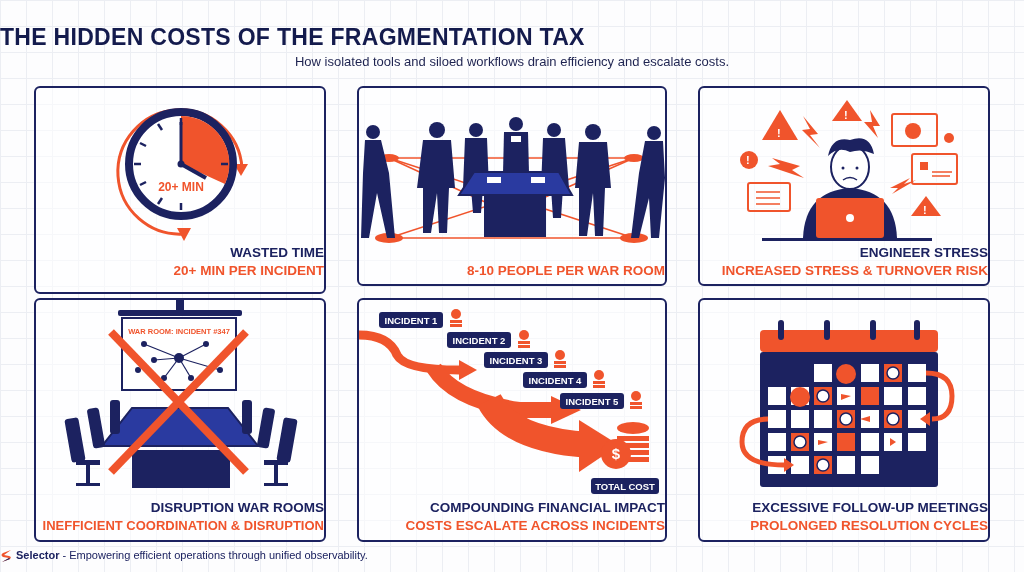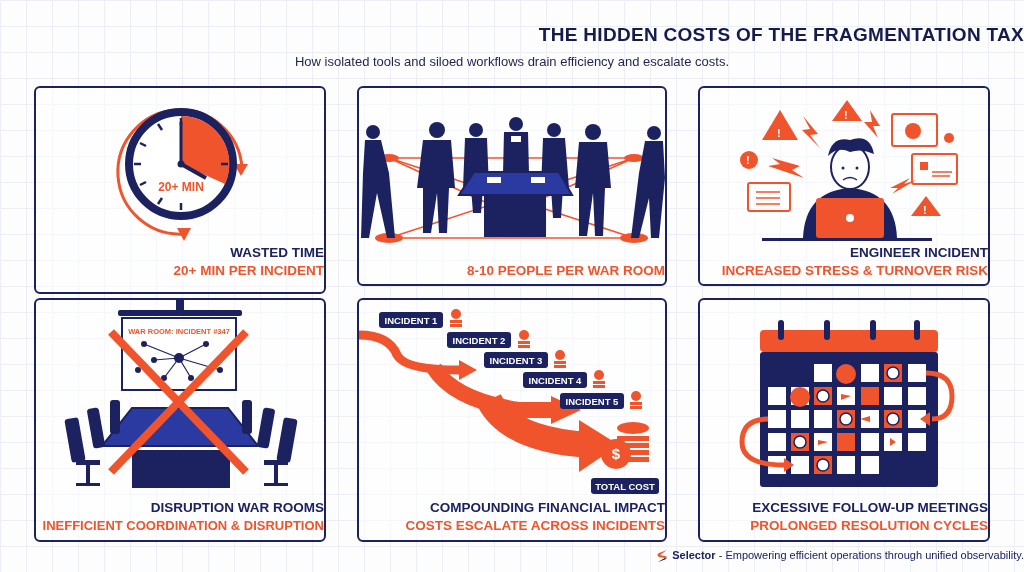--- a/index.html
+++ b/index.html
@@ -1,25 +1,25 @@
 <!DOCTYPE html>
 <html><head>
 <meta charset="utf-8">
 <style>
 *{box-sizing:border-box;margin:0;padding:0}
 body{width:1024px;height:572px;overflow:hidden;background:#fdfdfe;font-family:"Liberation Sans",sans-serif;position:relative;
 background-image:linear-gradient(#eceef3 1px,transparent 1px),linear-gradient(90deg,#eceef3 1px,transparent 1px);background-size:26px 26px}
-.title{position:absolute;top:24px;left:0;width:1024px;text-align:right;font-size:19px;font-weight:bold;color:#141b4d;letter-spacing:0.3px}
+.title{position:absolute;top:24px;left:0;width:1024px;text-align:left;font-size:23px;font-weight:bold;color:#141b4d;letter-spacing:0.3px}
 .subtitle{position:absolute;top:54px;left:0;width:1024px;text-align:center;font-size:13px;color:#1e2350}
 .card{position:absolute;border:2px solid #1c2260;border-radius:6px;background:rgba(255,255,255,0.55);overflow:hidden}
 .card .cap{position:absolute;left:0;width:100%;text-align:right;font-weight:bold}
 .cap.h{color:#1c2260;font-size:13.5px}
 .cap.s{color:#f0542c;font-size:13.5px}
 svg{position:absolute;left:0;top:0}
-.footer{position:absolute;top:549px;left:0;width:1024px;text-align:right;font-size:11px;color:#1c2260}
+.footer{position:absolute;top:549px;left:0;width:1024px;text-align:left;font-size:11px;color:#1c2260}
 .footer b{font-weight:bold}
 .logo{display:inline-block;vertical-align:middle;margin-right:4px}
 </style>
 </head>
 <body>
 
 <div class="title">THE HIDDEN COSTS OF THE FRAGMENTATION TAX</div>
 <div class="subtitle">How isolated tools and siloed workflows drain efficiency and escalate costs.</div>
 
 <div class="card" style="left:34px;top:86px;width:292px;height:208px">
@@ -124,21 +124,21 @@
     <path d="M103 150 Q105 103 150 100 Q195 103 197 150 Z" fill="#1c2260"></path>
     <ellipse cx="150" cy="79" rx="19" ry="22" fill="#fff" stroke="#1c2260" stroke-width="2"></ellipse>
     <path d="M128 68 Q132 48 150 52 Q170 45 174 66 Q162 60 150 64 Q138 58 128 68 Z" fill="#1c2260"></path>
     <path d="M143 92 Q150 87 157 92" fill="none" stroke="#1c2260" stroke-width="1.5"></path>
     <circle cx="143" cy="80" r="1.5" fill="#1c2260"></circle>
       <circle cx="157" cy="80" r="1.5" fill="#1c2260"></circle>
     <rect x="116" y="110" width="68" height="40" rx="3" fill="#f0542c"></rect>
     <circle cx="150" cy="130" r="4" fill="#fff"></circle>
     <rect x="62" y="150" width="170" height="3" fill="#1c2260"></rect>
   </svg>
-  <div class="cap h" style="top:157px">ENGINEER INCIDENT</div>
+  <div class="cap h" style="top:157px">ENGINEER STRESS</div>
   <div class="cap s" style="top:175px">INCREASED STRESS &amp; TURNOVER RISK</div>
 </div>
 
 <div class="card" style="left:34px;top:298px;width:292px;height:244px">
   <svg width="292" height="244">
     <rect x="140" y="0" width="8" height="10" fill="#1c2260"></rect>
     <rect x="82" y="10" width="124" height="6" rx="2" fill="#1c2260"></rect>
     <rect x="86" y="18" width="114" height="72" fill="#fff" stroke="#1c2260" stroke-width="2"></rect>
     <text x="143" y="34" text-anchor="middle" font-family="Liberation Sans, sans-serif" font-weight="bold" font-size="7.5" fill="#f0542c">WAR ROOM: INCIDENT #347</text>
     <g stroke="#1c2260" stroke-width="1.2">

